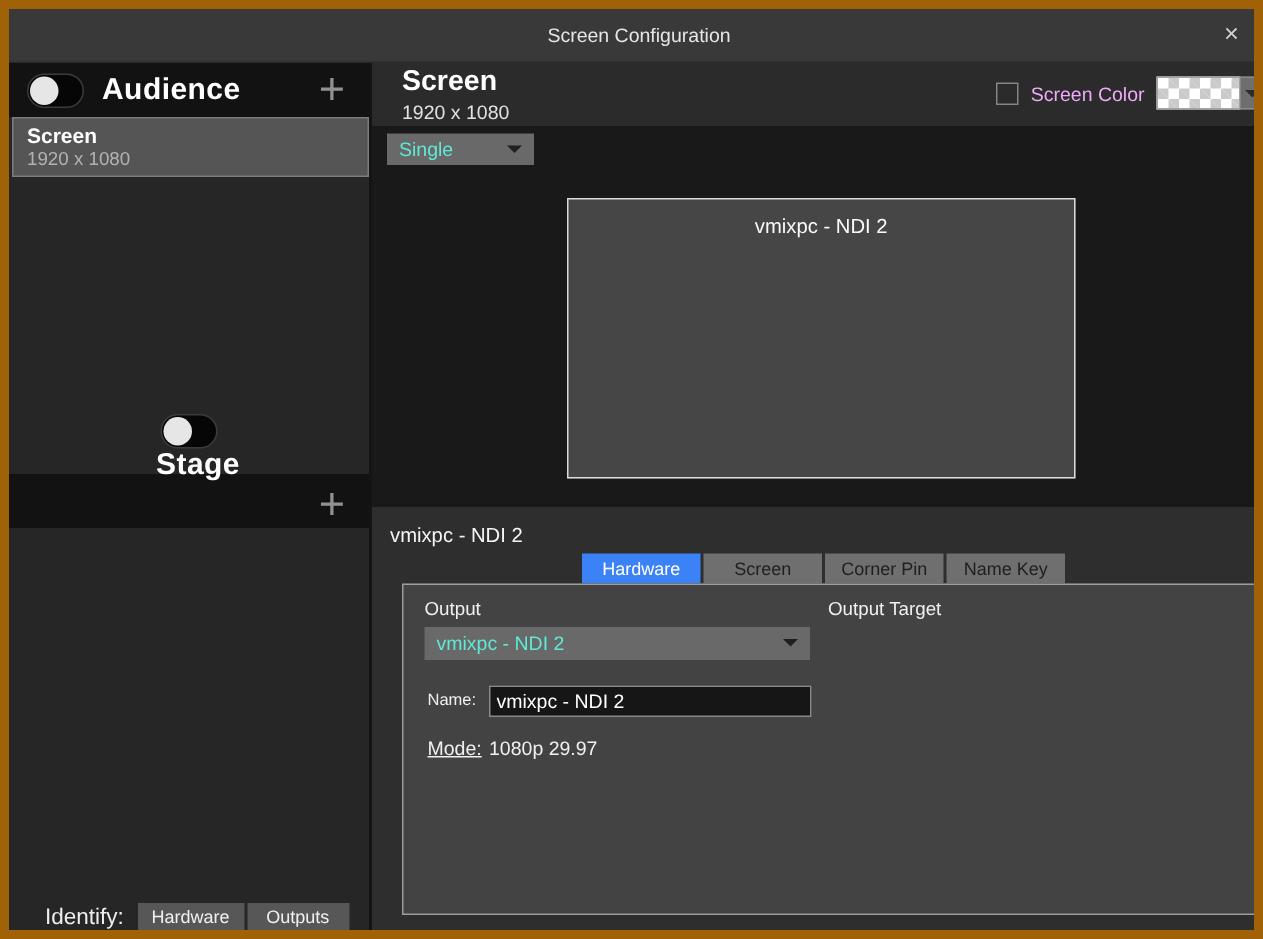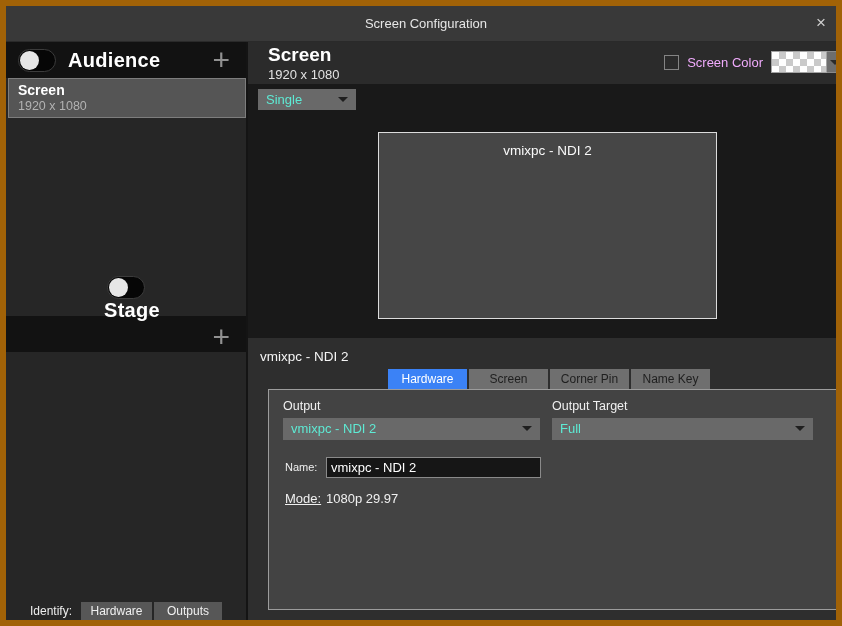--- a/index.html
+++ b/index.html
@@ -58,21 +58,21 @@
     position: absolute; left: 2px; top: 36px; width: 238px; height: 40px;
     background: #555555; border: 1px solid #7d7d7d; padding: 3px 0 0 9px;
   }
   .screen-item .itm-title { font-size: 14px; font-weight: bold; color: #ffffff; }
   .screen-item .itm-sub { font-size: 12.5px; color: #b2b2b2; margin-top: 1px; }
 
   .identify-row {
     position: absolute; left: 0; top: 558px; width: 240px; height: 22px;
     display: flex; align-items: center;
   }
-  .identify-label { margin-left: 24px; font-size: 12px; color: #eeeeee; }
+  .identify-label { margin-left: 24px; font-size: 15px; color: #eeeeee; }
   .id-btn {
     height: 18px; line-height: 18px; text-align: center; font-size: 12px;
     color: #f0f0f0; background: #575757; cursor: default;
   }
   .id-btn.screens { width: 71px; margin-left: 9px; }
   .id-btn.outputs { width: 68px; margin-left: 2px; }
 
   
   .main-header {
     position: absolute; left: 242px; top: 36px; width: 600px; height: 42px;
@@ -232,21 +232,20 @@
       <div class="tab">Screen</div>
       <div class="tab">Corner Pin</div>
       <div class="tab">Name Key</div>
     </div>
 
     <div class="panel">
       <div class="pnl-label lbl-output">Output</div>
       <div class="dropdown dd-output">vmixpc - NDI 2</div>
 
       <div class="pnl-label lbl-target">Output Target</div>
-      <div class="dropdown dd-target">Full</div>
 
       <div class="pnl-label lbl-name">Name:</div>
       <input class="name-input" type="text" value="vmixpc - NDI 2" style="">
 
       <div class="pnl-label lbl-mode">Mode:</div>
       <div class="mode-value">1080p 29.97</div>
     </div>
   </div>
 
 </div>

